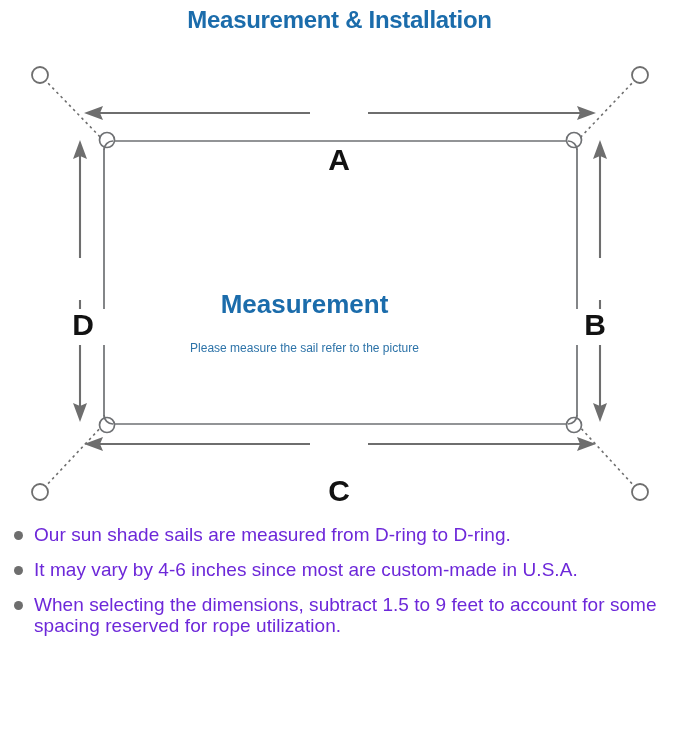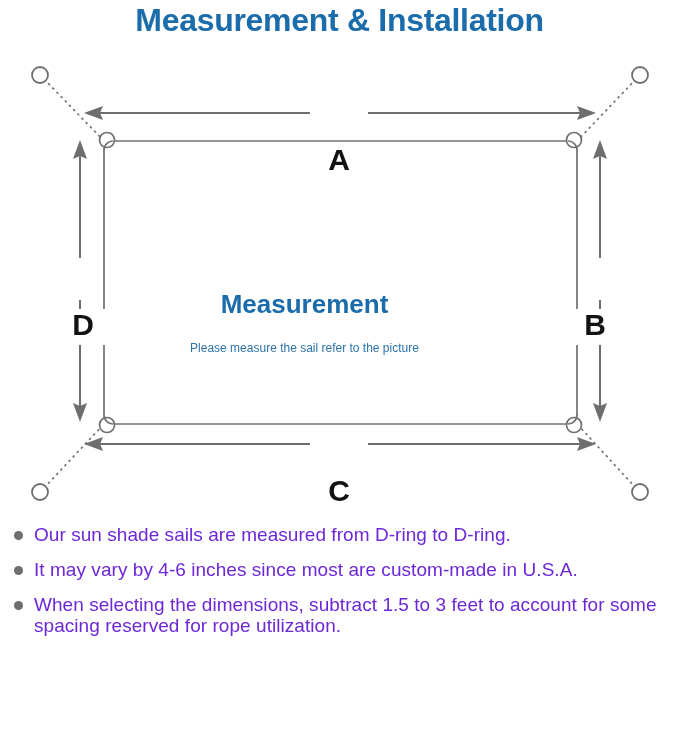--- a/index.html
+++ b/index.html
@@ -16,21 +16,21 @@
   }
 
   
   #title {
     position: absolute;
     top: 0px;
     left: 0;
     width: 679px;
     text-align: center;
     font-family: "Liberation Sans", sans-serif;
-    font-size: 32px;
+    font-size: 24px;
     font-weight: bold;
     color: #1b6cab;
     letter-spacing: -0.3px;
     line-height: 40px;
   }
 
   
   #diagram {
     position: absolute;
     top: 48px;
@@ -196,15 +196,15 @@
   <div class="note">
     <span class="note-bullet"></span>
     <span class="note-text">Our sun shade sails are measured from D-ring to D-ring.</span>
   </div>
   <div class="note">
     <span class="note-bullet"></span>
     <span class="note-text">It may vary by 4-6 inches since most are custom-made in U.S.A.</span>
   </div>
   <div class="note">
     <span class="note-bullet"></span>
-    <span class="note-text">When selecting the dimensions, subtract 1.5 to 3 feet to account for some spacing reserved for rope utilization.</span>
+    <span class="note-text">When selecting the dimensions, subtract 1.5 to 9 feet to account for some spacing reserved for rope utilization.</span>
   </div>
 </div>
 
 </body></html>

